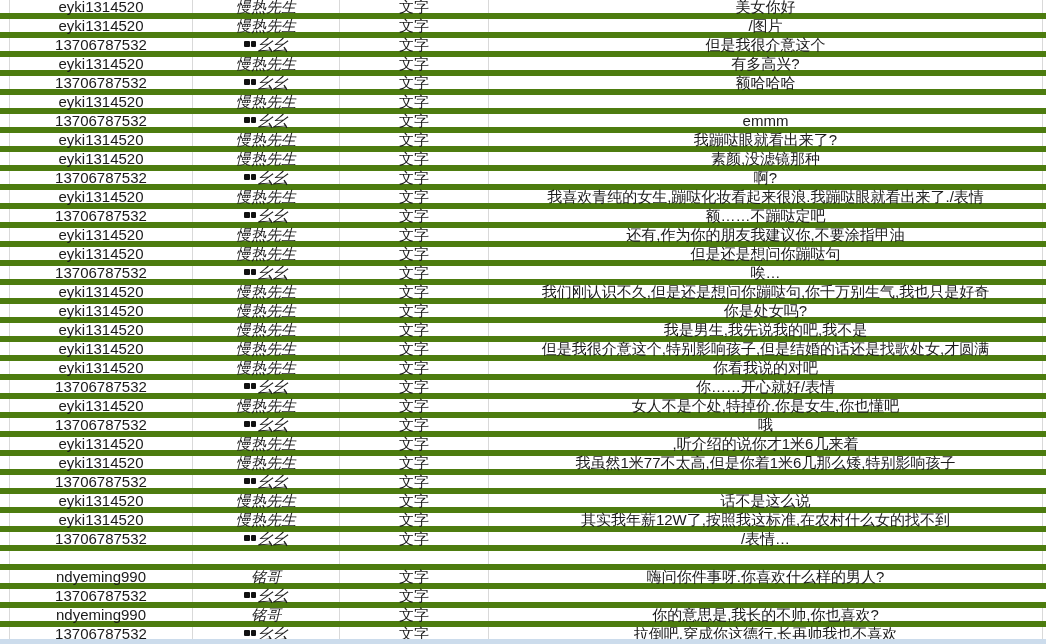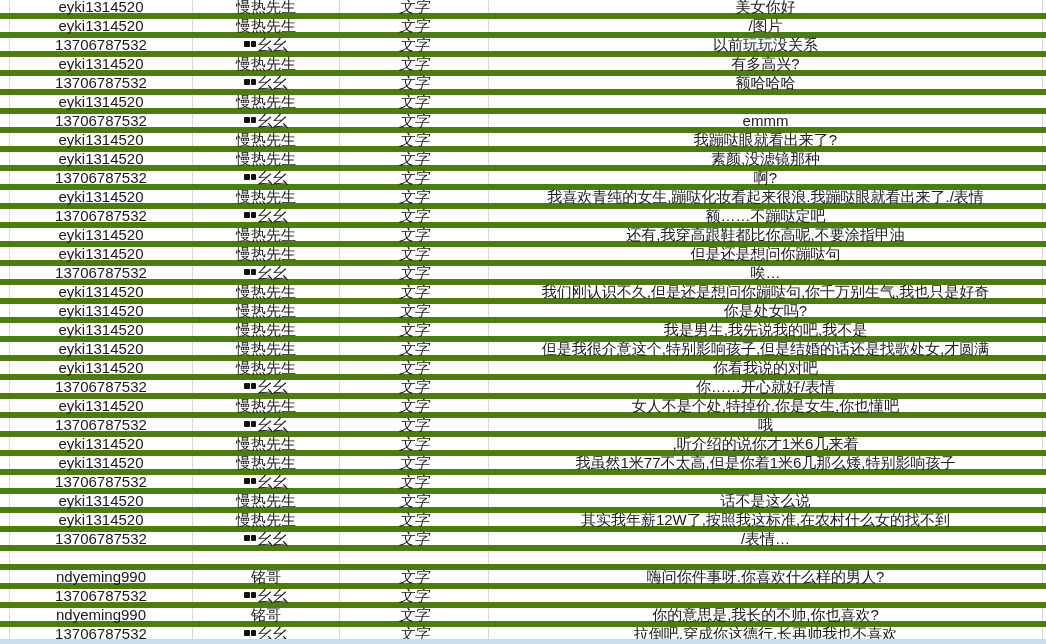--- a/index.html
+++ b/index.html
@@ -29,22 +29,22 @@
     border-right:1px solid #d9d9d9;
     display:flex;
     align-items:center;
     justify-content:center;
     white-space:nowrap;
     overflow:visible;
     padding:0;
   }
   .c-edge{width:10px;}
   .c-id{width:183px;}
-  .c-nick{width:147px;}
-  .c-type{width:149px;font-style:italic;}
+  .c-nick{width:147px;font-style:italic;}
+  .c-type{width:149px;}
   .c-msg{width:554px;}
   .txt{display:inline-block;}
   
   .glyph{
     display:inline-block;
     vertical-align:-1px;
     width:13px;height:10px;
     position:relative;
     margin-right:1px;
   }
@@ -107,21 +107,21 @@
       <span class="txt">13706787532</span>
     </div>
     <div class="cell c-nick">
       <span class="glyph"></span>
           <span class="txt">幺幺</span>
     </div>
     <div class="cell c-type">
       <span class="txt">文字</span>
     </div>
     <div class="cell c-msg">
-      <span class="txt">以前玩玩没关系</span>
+      <span class="txt">但是我很介意这个</span>
     </div>
   </div>
       <div class="row">
     <div class="cell c-edge"></div>
     <div class="cell c-id">
       <span class="txt">eyki1314520</span>
     </div>
     <div class="cell c-nick">
       <span class="txt">慢热先生</span>
     </div>
@@ -258,21 +258,21 @@
     <div class="cell c-id">
       <span class="txt">eyki1314520</span>
     </div>
     <div class="cell c-nick">
       <span class="txt">慢热先生</span>
     </div>
     <div class="cell c-type">
       <span class="txt">文字</span>
     </div>
     <div class="cell c-msg">
-      <span class="txt">还有,我穿高跟鞋都比你高呢,不要涂指甲油</span>
+      <span class="txt">还有,作为你的朋友我建议你,不要涂指甲油</span>
     </div>
   </div>
       <div class="row">
     <div class="cell c-edge"></div>
     <div class="cell c-id">
       <span class="txt">eyki1314520</span>
     </div>
     <div class="cell c-nick">
       <span class="txt">慢热先生</span>
     </div>

